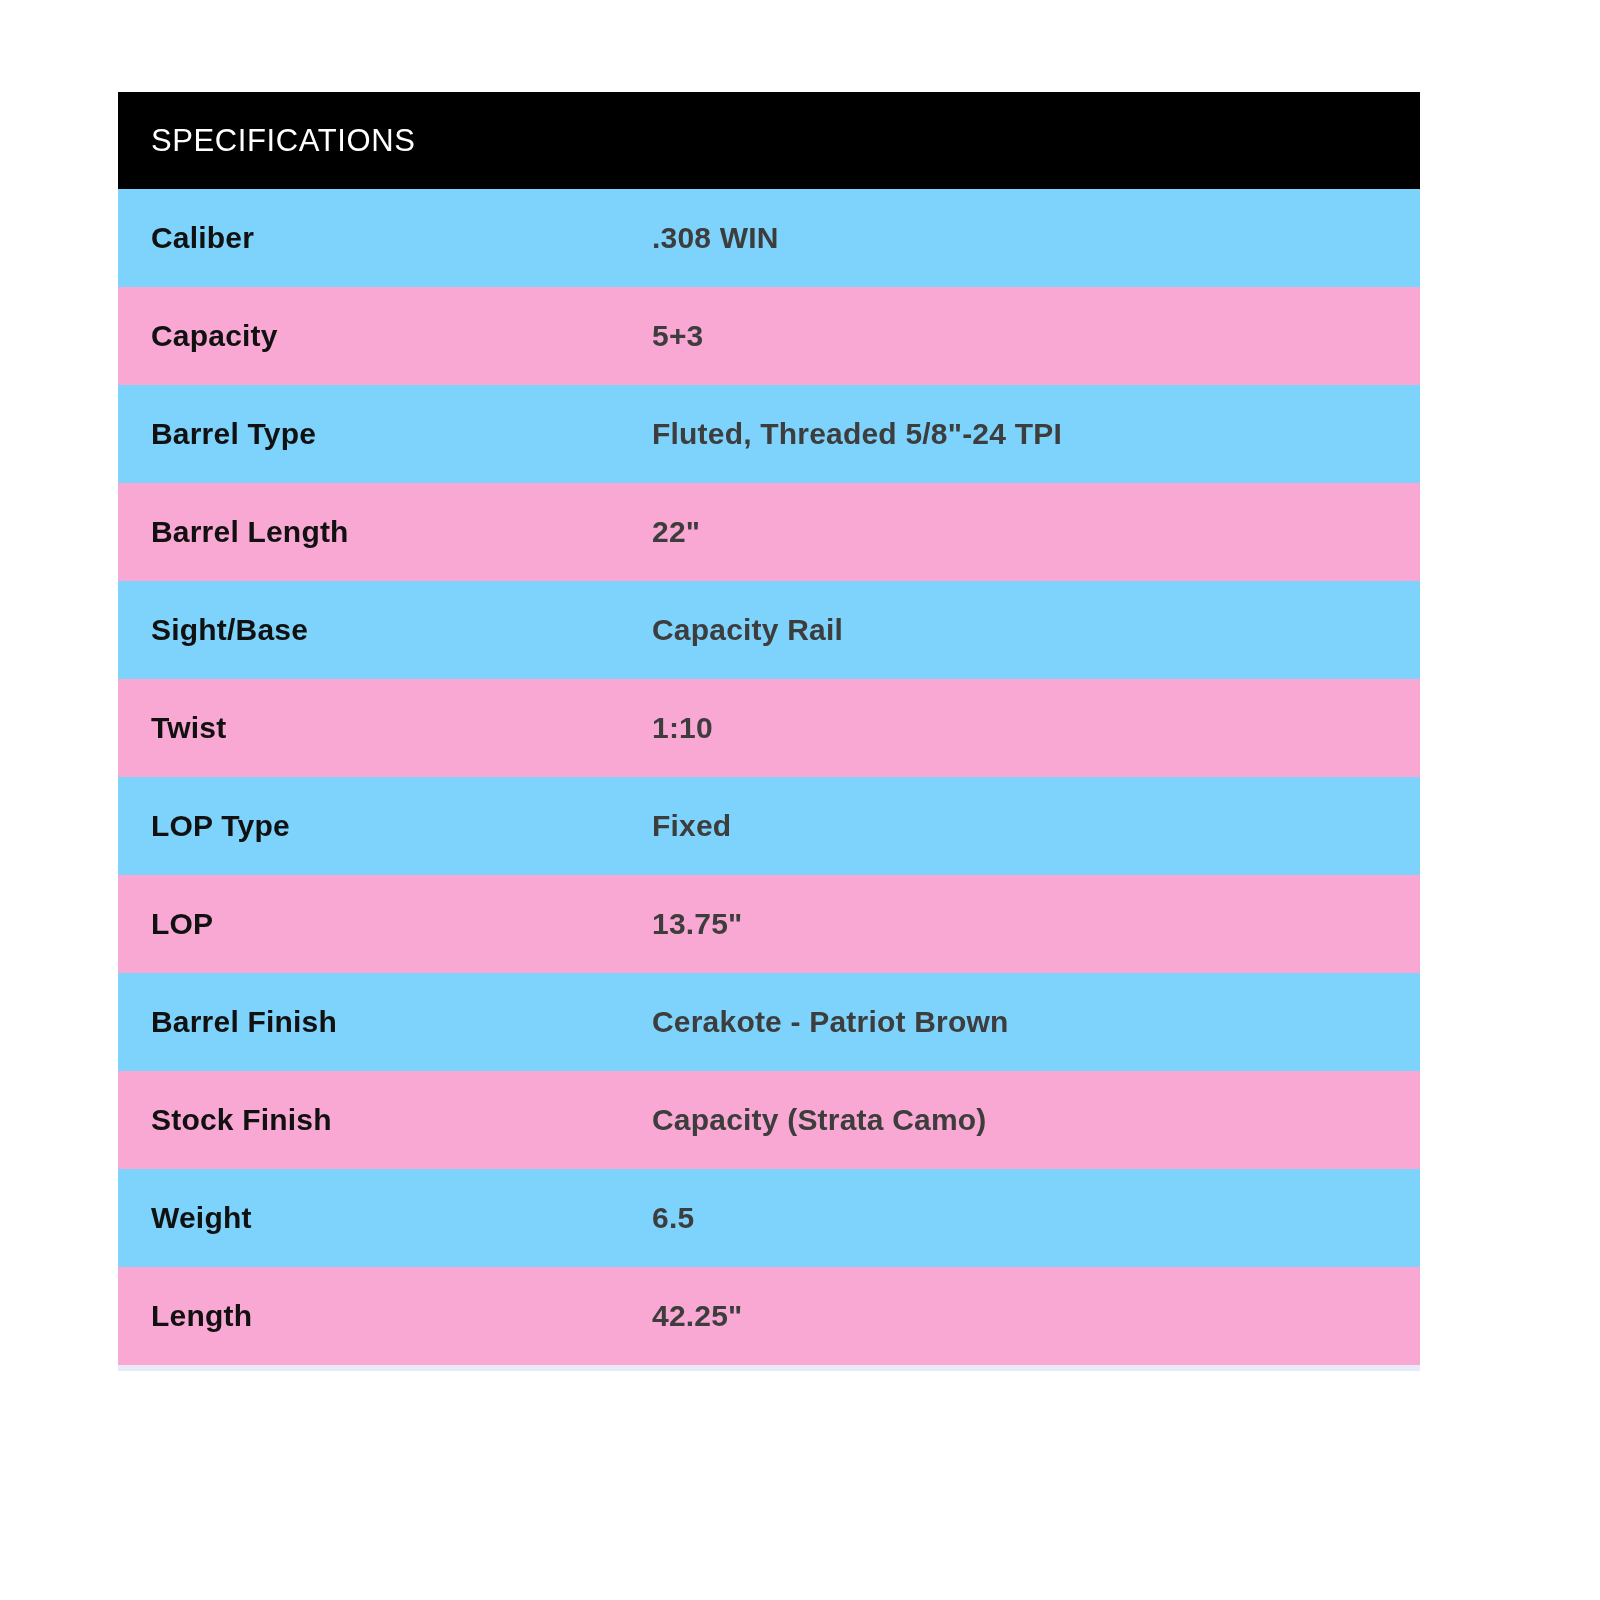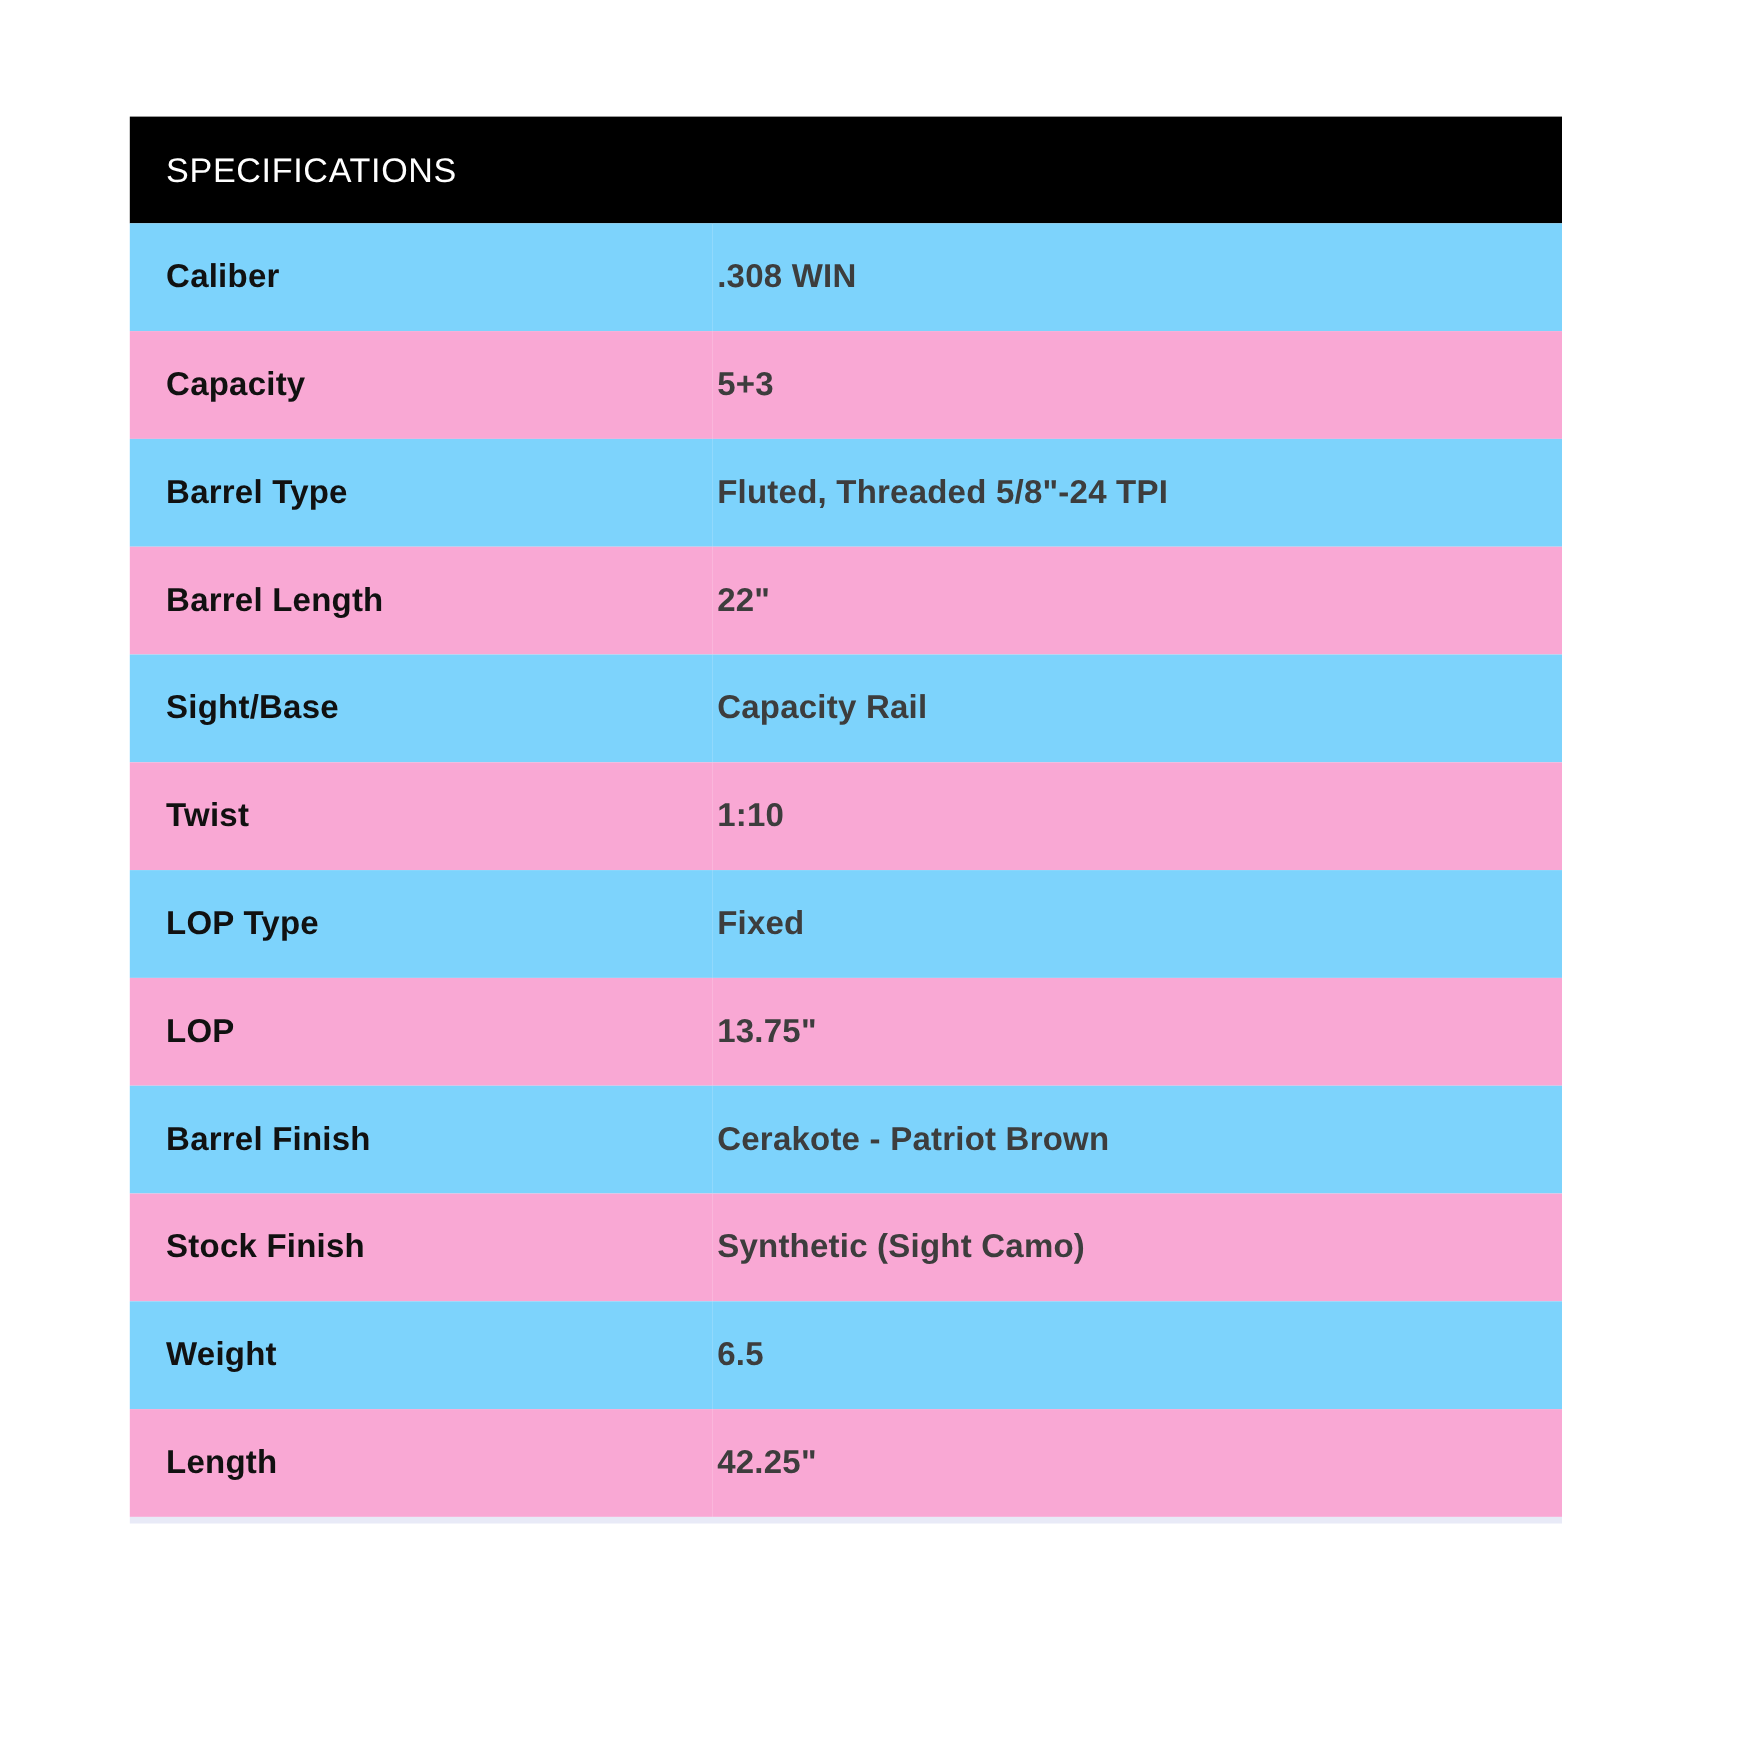--- a/index.html
+++ b/index.html
@@ -10,21 +10,21 @@
     height: 1600px;
     overflow: hidden;
   }
   body {
     font-family: "Liberation Sans", sans-serif;
     -webkit-font-smoothing: antialiased;
   }
   .spec-wrap {
     position: absolute;
     left: 118px;
-    top: 106px;
+    top: 92px;
     width: 1302px;
   }
   .spec-header {
     background: #000000;
     color: #ffffff;
     height: 97px;
     display: flex;
     align-items: center;
     padding-left: 33px;
     box-sizing: border-box;
@@ -113,21 +113,21 @@
       <tr class="spec-row plain">
         <td class="spec-label">LOP</td>
         <td class="spec-value">13.75"</td>
       </tr>
       <tr class="spec-row alt">
         <td class="spec-label">Barrel Finish</td>
         <td class="spec-value">Cerakote - Patriot Brown</td>
       </tr>
       <tr class="spec-row plain">
         <td class="spec-label">Stock Finish</td>
-        <td class="spec-value">Synthetic (Sight Camo)</td>
+        <td class="spec-value">Capacity (Strata Camo)</td>
       </tr>
       <tr class="spec-row alt">
         <td class="spec-label">Weight</td>
         <td class="spec-value">6.5</td>
       </tr>
       <tr class="spec-row plain">
         <td class="spec-label">Length</td>
         <td class="spec-value">42.25"</td>
       </tr>
     </tbody>

